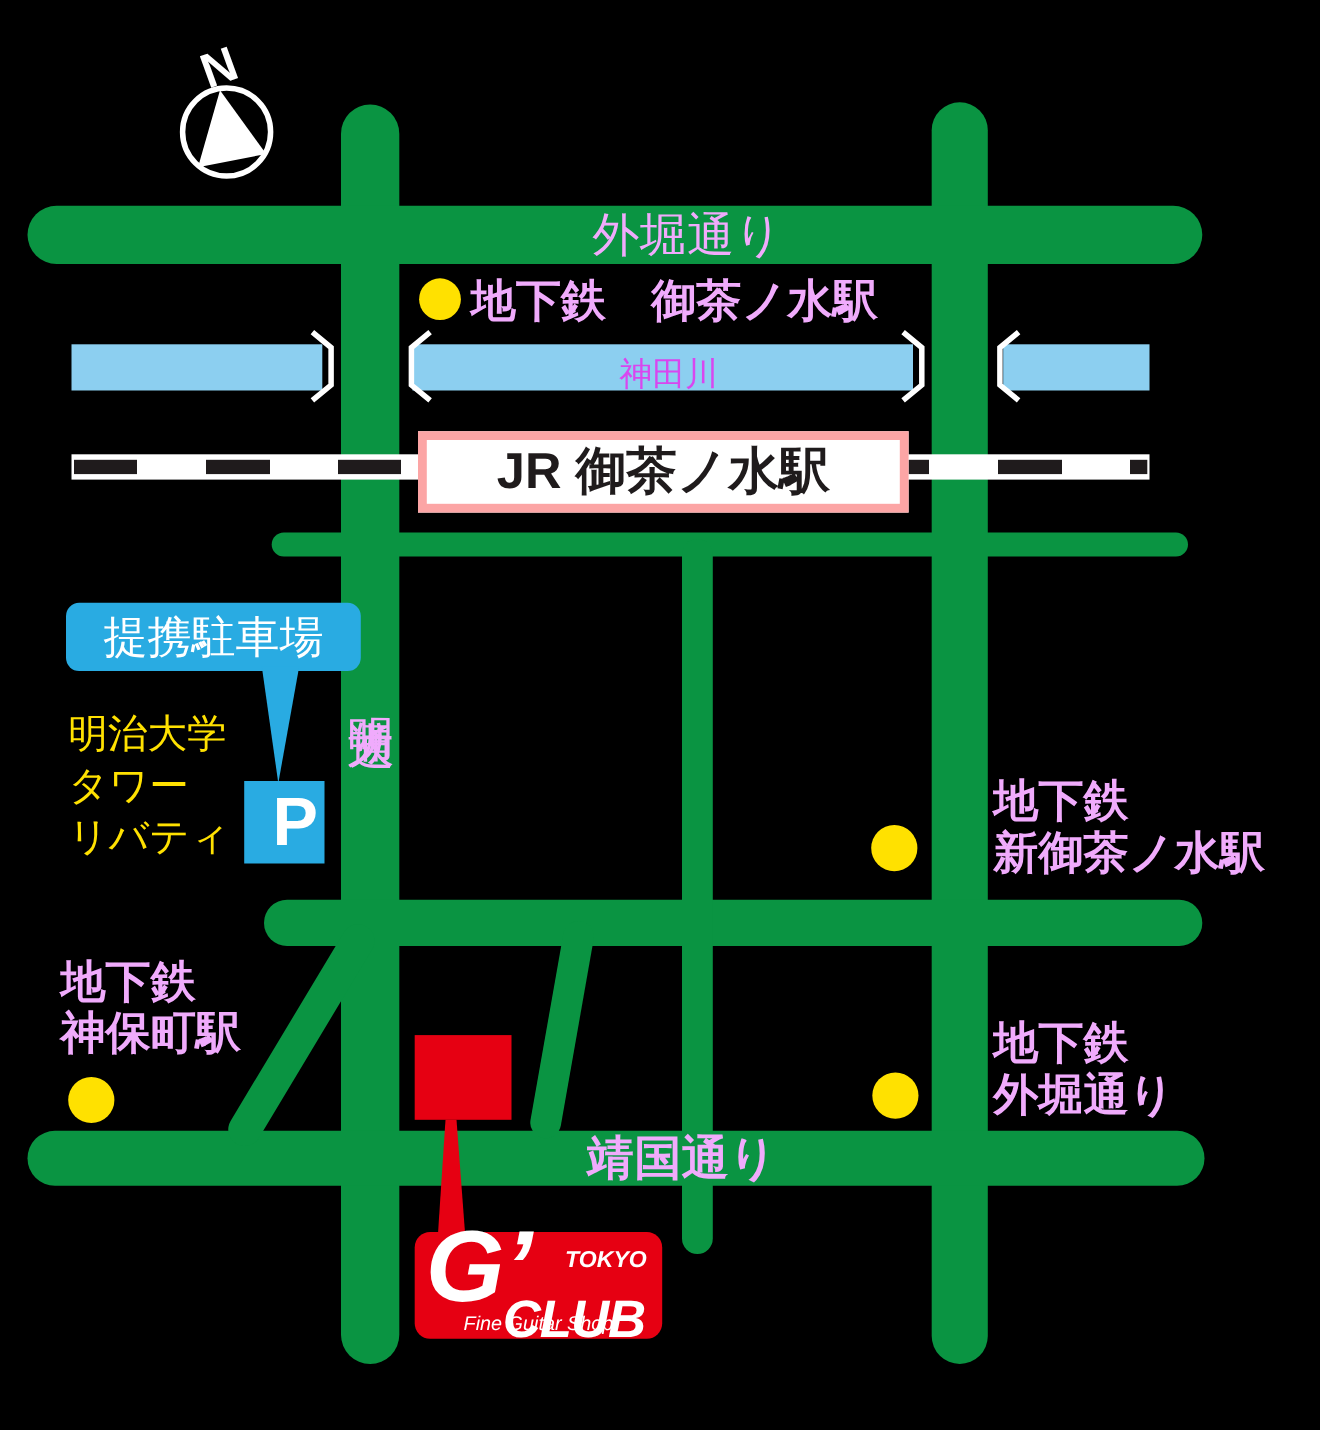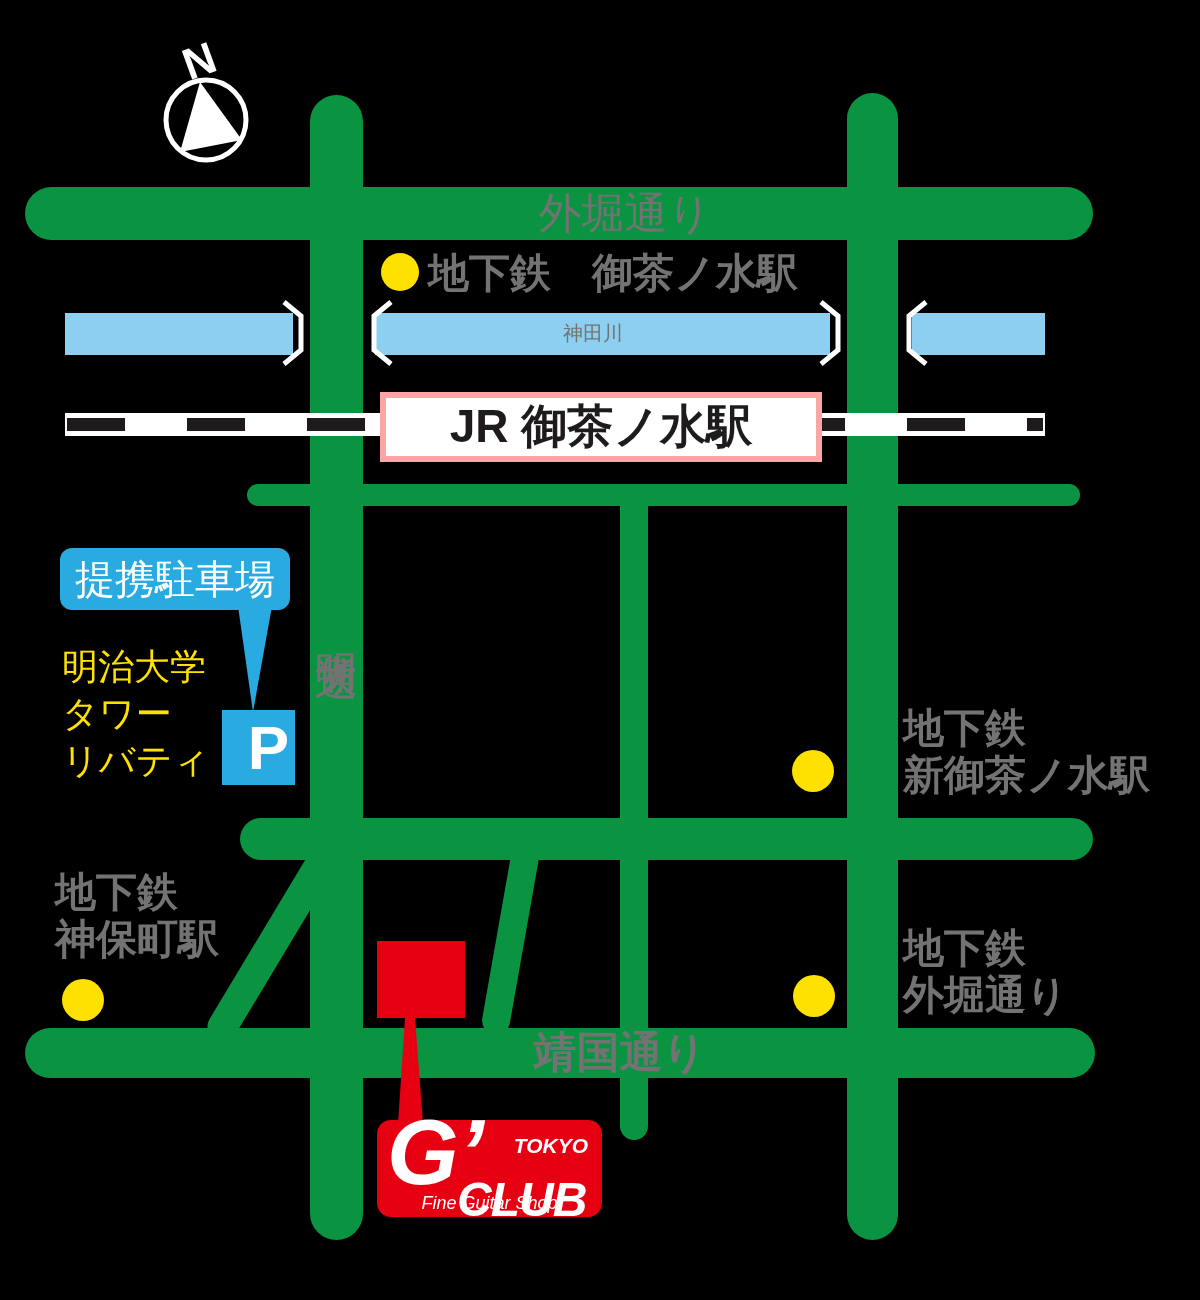--- a/index.html
+++ b/index.html
@@ -4,38 +4,38 @@
 <style>
   html,body{margin:0;padding:0;background:#000;}
   #map-canvas{
     position:relative;width:1200px;height:1300px;background:#000;overflow:hidden;
     font-family:"Liberation Sans","DejaVu Sans",sans-serif;
   }
   
   .road{position:absolute;background:#0a9442;z-index:1;}
   
   .river{position:absolute;background:#8ccff0;z-index:2;}
-  .river-label{position:absolute;color:#737373;font-size:20px;z-index:3;white-space:nowrap;}
+  .river-label{position:absolute;color:#d946ef;font-size:30px;z-index:3;white-space:nowrap;}
   
   .rail{position:absolute;left:65px;top:413px;width:980px;height:23px;background:#ffffff;z-index:4;}
   .rail-dashes{position:absolute;left:2px;right:2px;top:5px;bottom:5px;
     background:repeating-linear-gradient(90deg,#1f1b1c 0 58px,transparent 58px 120px);}
   .jr-box{position:absolute;left:380px;top:392px;width:430px;height:58px;background:#ffffff;
-    border:6px solid #fca5a5;z-index:5;display:flex;align-items:center;justify-content:center;
+    border:8px solid #fca5a5;z-index:5;display:flex;align-items:center;justify-content:center;
     color:#1f1b1c;font-size:46px;font-weight:bold;white-space:nowrap;}
   
   .dot{position:absolute;background:#ffe100;border-radius:50%;z-index:6;}
-  .ylabel{position:absolute;color:#737373;z-index:6;white-space:nowrap;}
+  .ylabel{position:absolute;color:#f0abfc;z-index:6;white-space:nowrap;}
   .station-name{font-size:41px;font-weight:bold;line-height:47px;}
   .road-name{font-size:43px;}
   .road-name-h{display:flex;align-items:center;justify-content:center;}
   .meidai{writing-mode:vertical-rl;text-orientation:upright;letter-spacing:2px;
     display:flex;align-items:center;justify-content:center;}
   
-  .pk-label{position:absolute;left:60px;top:548px;width:230px;height:62px;border-radius:12px;
+  .pk-label{position:absolute;left:60px;top:548px;width:268px;height:62px;border-radius:12px;
     background:#29abe2;color:#fff;font-size:40px;display:flex;align-items:center;justify-content:center;
     z-index:7;white-space:nowrap;}
   .pk-box{position:absolute;left:222px;top:710px;width:73px;height:75px;background:#29abe2;z-index:7;
     color:#fff;font-size:62px;font-weight:bold;display:flex;align-items:center;justify-content:flex-end;
     padding-right:6px;box-sizing:border-box;}
   .building{position:absolute;left:62px;top:622px;color:#ffe100;font-size:36px;line-height:47px;z-index:6;margin-top:21px;}
   
   .shop-square{position:absolute;left:377px;top:941px;width:88px;height:77px;background:#e60012;z-index:8;}
   .gclub{position:absolute;left:377px;top:1120px;width:225px;height:97px;background:#e60012;
     border-radius:14px;z-index:9;color:#fff;}

